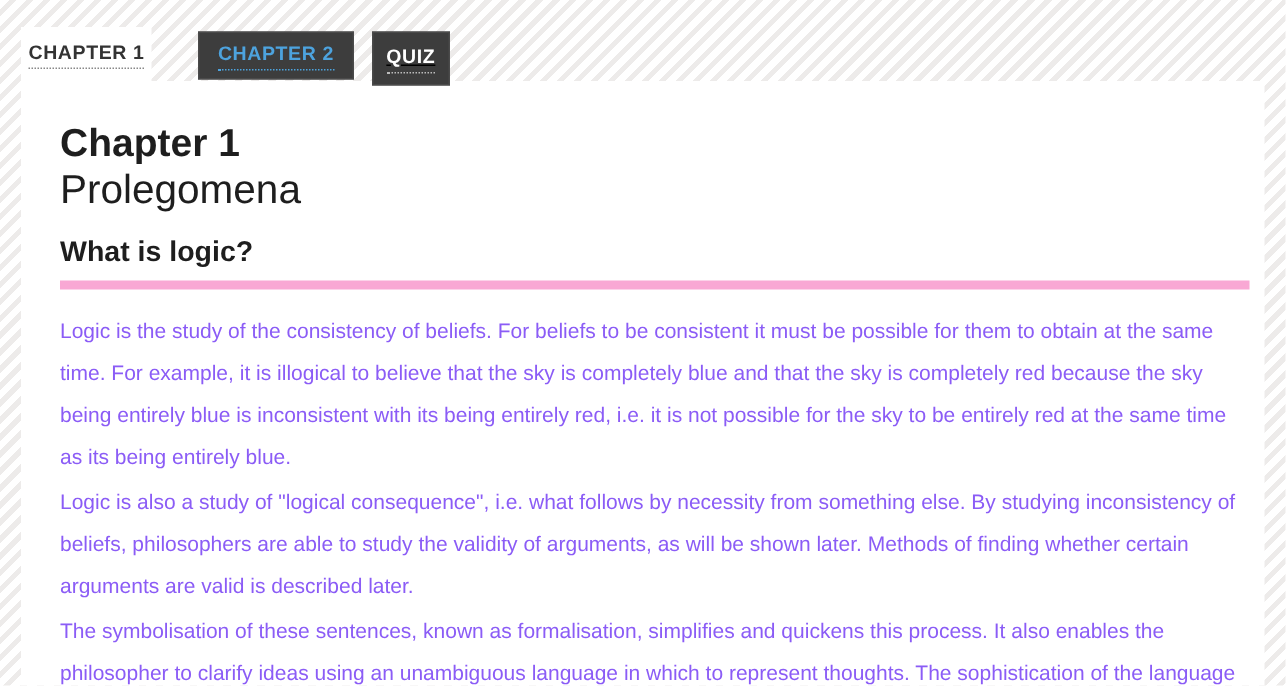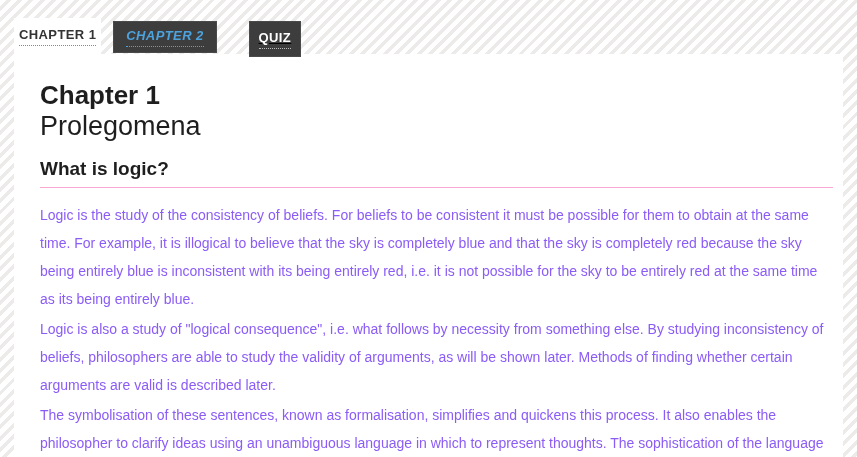--- a/index.html
+++ b/index.html
@@ -36,22 +36,22 @@
     background: #ffffff;
     height: 36px;
     padding: 0 5px;
   }
   .tab-dark {
     background: #3d3d3d;
     height: 32px;
     margin-top: 3px;
     border: 1px solid #4a4a4a;
   }
-  .tab-ch2 { margin-left: 12px; padding: 0 12px; font-style: italic; }
-  .tab-quiz { margin-left: 32px; padding: 17px 9px; text-decoration: underline; }
+  .tab-ch2 { margin-left: 31px; padding: 0 12px; }
+  .tab-quiz { margin-left: 12px; padding: 17px 9px; text-decoration: underline; }
 
   .tab a {
     font-size: 13px;
     font-weight: bold;
     letter-spacing: 0.4px;
     text-decoration: none;
     padding-bottom: 3px;
     white-space: nowrap;
     cursor: pointer;
   }
@@ -85,21 +85,21 @@
     color: #1e1e1e;
     margin: 2px 0 0;
   }
   .section-heading {
     font-size: 19px;
     line-height: 22px;
     font-weight: bold;
     color: #1e1e1e;
     margin: 18px 0 4px;
     padding-bottom: 7px;
-    border-bottom: 1px solid #f9a8d4;
+    border-bottom: 6px solid #f9a8d4;
   }
   .body-text p {
     font-size: 14px;
     line-height: 28px;
     color: #8b5cf6;
     margin: 0 0 2px 0;
   }
   .body-text p.first { margin-top: 13px; }
 </style>
 </head>

